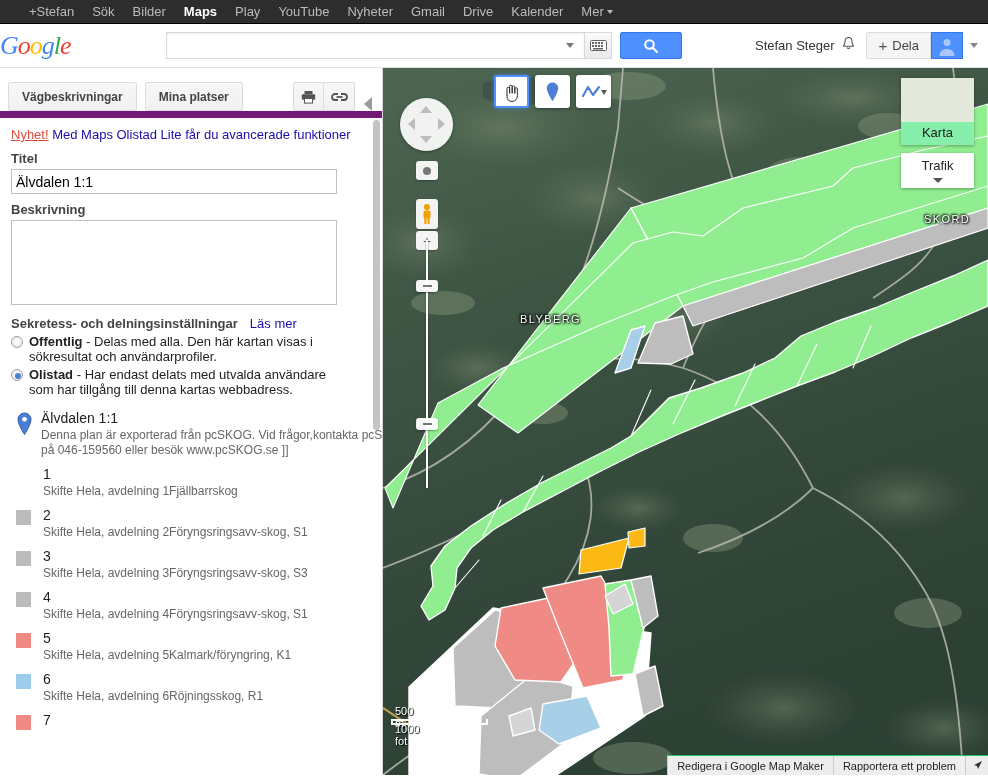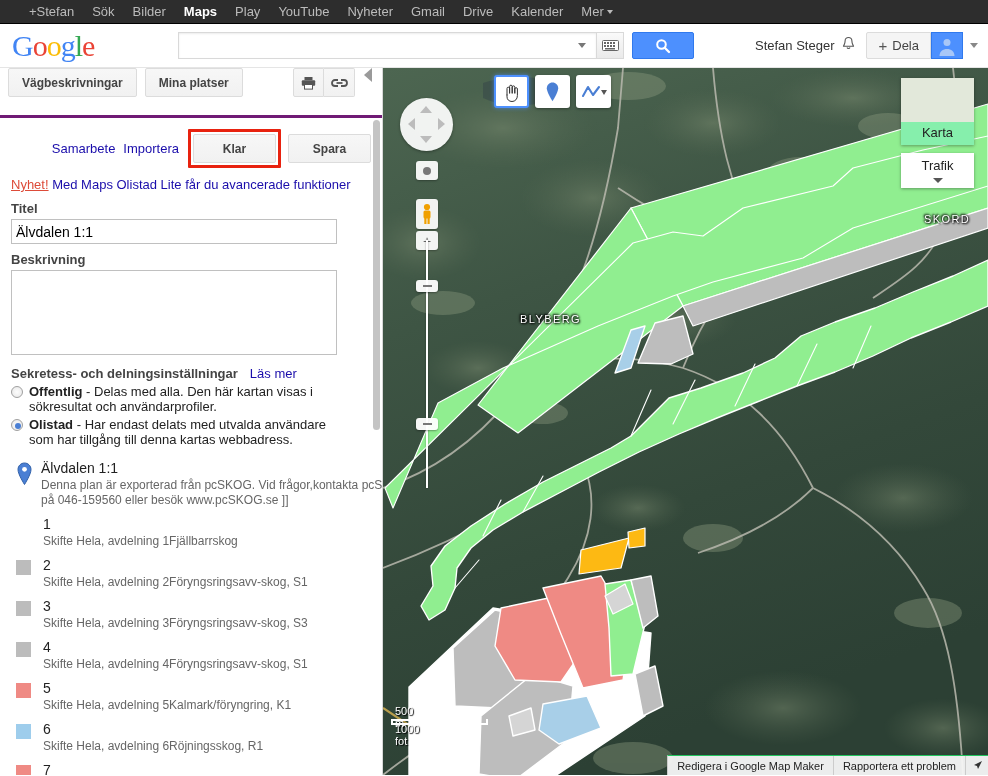--- a/index.html
+++ b/index.html
@@ -45,26 +45,26 @@
   #header {
     height: 44px;
     background: #fff;
     border-bottom: 1px solid #e5e5e5;
     display: flex;
     align-items: center;
     position: relative;
   }
   #logo {
     font-family: "Liberation Serif", serif;
-    font-size: 30px;
+    font-size: 26px;
     letter-spacing: -1px;
-    margin-left: 12px;
     width: 150px;
     user-select: none;
     cursor: pointer;
+    font-style: italic;
   }
   #logo .b { color: #4285f4; }
   #logo .r { color: #ea4335; }
   #logo .y { color: #fbbc05; }
   #logo .g { color: #34a853; }
 
   #searchwrap {
     display: flex;
     align-items: stretch;
     height: 27px;
@@ -154,23 +154,23 @@
   
   #panel {
     width: 383px;
     background: #fff;
     position: relative;
     display: flex; flex-direction: column;
     border-right: 1px solid #d8d8d8;
   }
   #panel-toolbar {
     height: 50px;
-    display: flex; align-items: flex-start;
+    display: flex; align-items: flex-end;
     padding: 0 8px;
-    border-bottom: 3px solid #701a75;
+    border-bottom: 7px solid #701a75;
   }
   .tb-btn {
     height: 29px;
     border: 1px solid #dcdcdc;
     border-radius: 2px;
     background: linear-gradient(#f7f7f7,#f1f1f1);
     color: #444;
     font-size: 12px; font-weight: bold;
     display: flex; align-items: center;
     padding: 0 13px;
@@ -616,28 +616,20 @@
                 <path d="M6.5 6h6"></path>
               </g>
             </svg>
         </div>
       </div>
       <div id="collapse-arrow"></div>
     </div>
 
     <div id="panel-scroll">
 
-      <div id="actionrow">
-        <span class="link" id="samarbete">Samarbete</span>
-        <span class="link" id="importera">Importera</span>
-        <div id="klar-highlight" style="border-color: rgb(232, 34, 15);">
-          <div class="act-btn">Klar</div>
-        </div>
-        <div class="act-btn" id="spara-btn">Spara</div>
-      </div>
 
       <div id="promo">
         <span class="new">Nyhet!</span><span class="ptext"> Med Maps Olistad Lite får du avancerade funktioner</span>
       </div>
 
       <div class="field-label">Titel</div>
       <input id="title-input" value="Älvdalen 1:1" style="">
 
       <div class="field-label">Beskrivning</div>
       <textarea id="desc-input" style=""></textarea>

